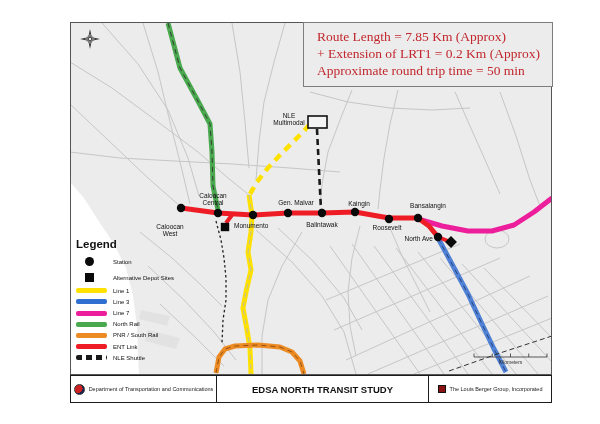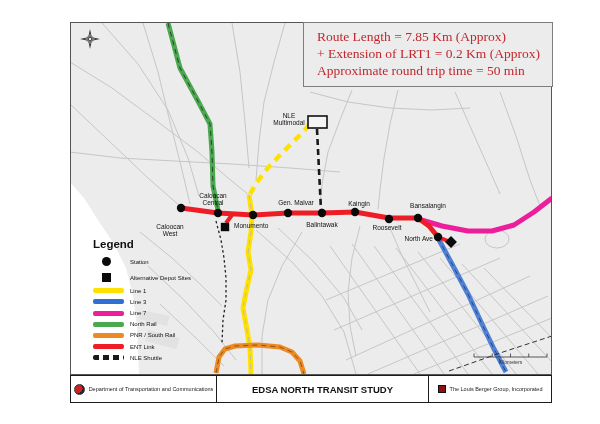--- a/index.html
+++ b/index.html
@@ -6,21 +6,21 @@
   body{width:600px;height:424px;background:#ffffff;position:relative;overflow:hidden;
        font-family:"Liberation Sans",sans-serif;}
   .map-frame{position:absolute;left:70px;top:22px;width:482px;height:353px;background:#ececec;}
   #map-svg{position:absolute;left:0;top:0;}
   #map-svg text{font-family:"Liberation Sans",sans-serif;}
   .info-box{position:absolute;left:303px;top:22px;width:250px;height:65px;box-sizing:border-box;
             background:#ececec;border:1px solid #7d7d7d;padding:5px 16px 0 13px;
             font-family:"Liberation Serif",serif;font-size:13.5px;line-height:17px;color:#c1272d;
             white-space:nowrap;}
   .compass{position:absolute;left:80px;top:27px;}
-  .legend{position:absolute;left:76px;top:238px;width:132px;margin-left:17px;}
+  .legend{position:absolute;left:76px;top:238px;width:132px;}
   .legend-title{font-size:11.5px;font-weight:bold;color:#111;}
   .lg-row{display:flex;align-items:center;margin-top:7px;height:9px;}
   .lg-line-row{margin-top:6.2px;height:5px;}
   .lg-dot{width:9px;height:9px;border-radius:50%;background:#0a0a0a;margin-left:9px;flex:0 0 auto;}
   .lg-sq{width:9px;height:9px;background:#0a0a0a;margin-left:9px;flex:0 0 auto;}
   .lg-swatch{width:31px;height:5px;border-radius:2px;flex:0 0 auto;}
   .lg-label{font-size:6px;color:#111;margin-left:6px;white-space:nowrap;}
   .lg-label-pt{margin-left:19px;}
   .footer{position:absolute;left:70px;top:375px;width:482px;height:28px;display:flex;}
   .f-box{border:1px solid #1c1c1c;box-sizing:border-box;display:flex;align-items:center;justify-content:center;background:#fff;}

